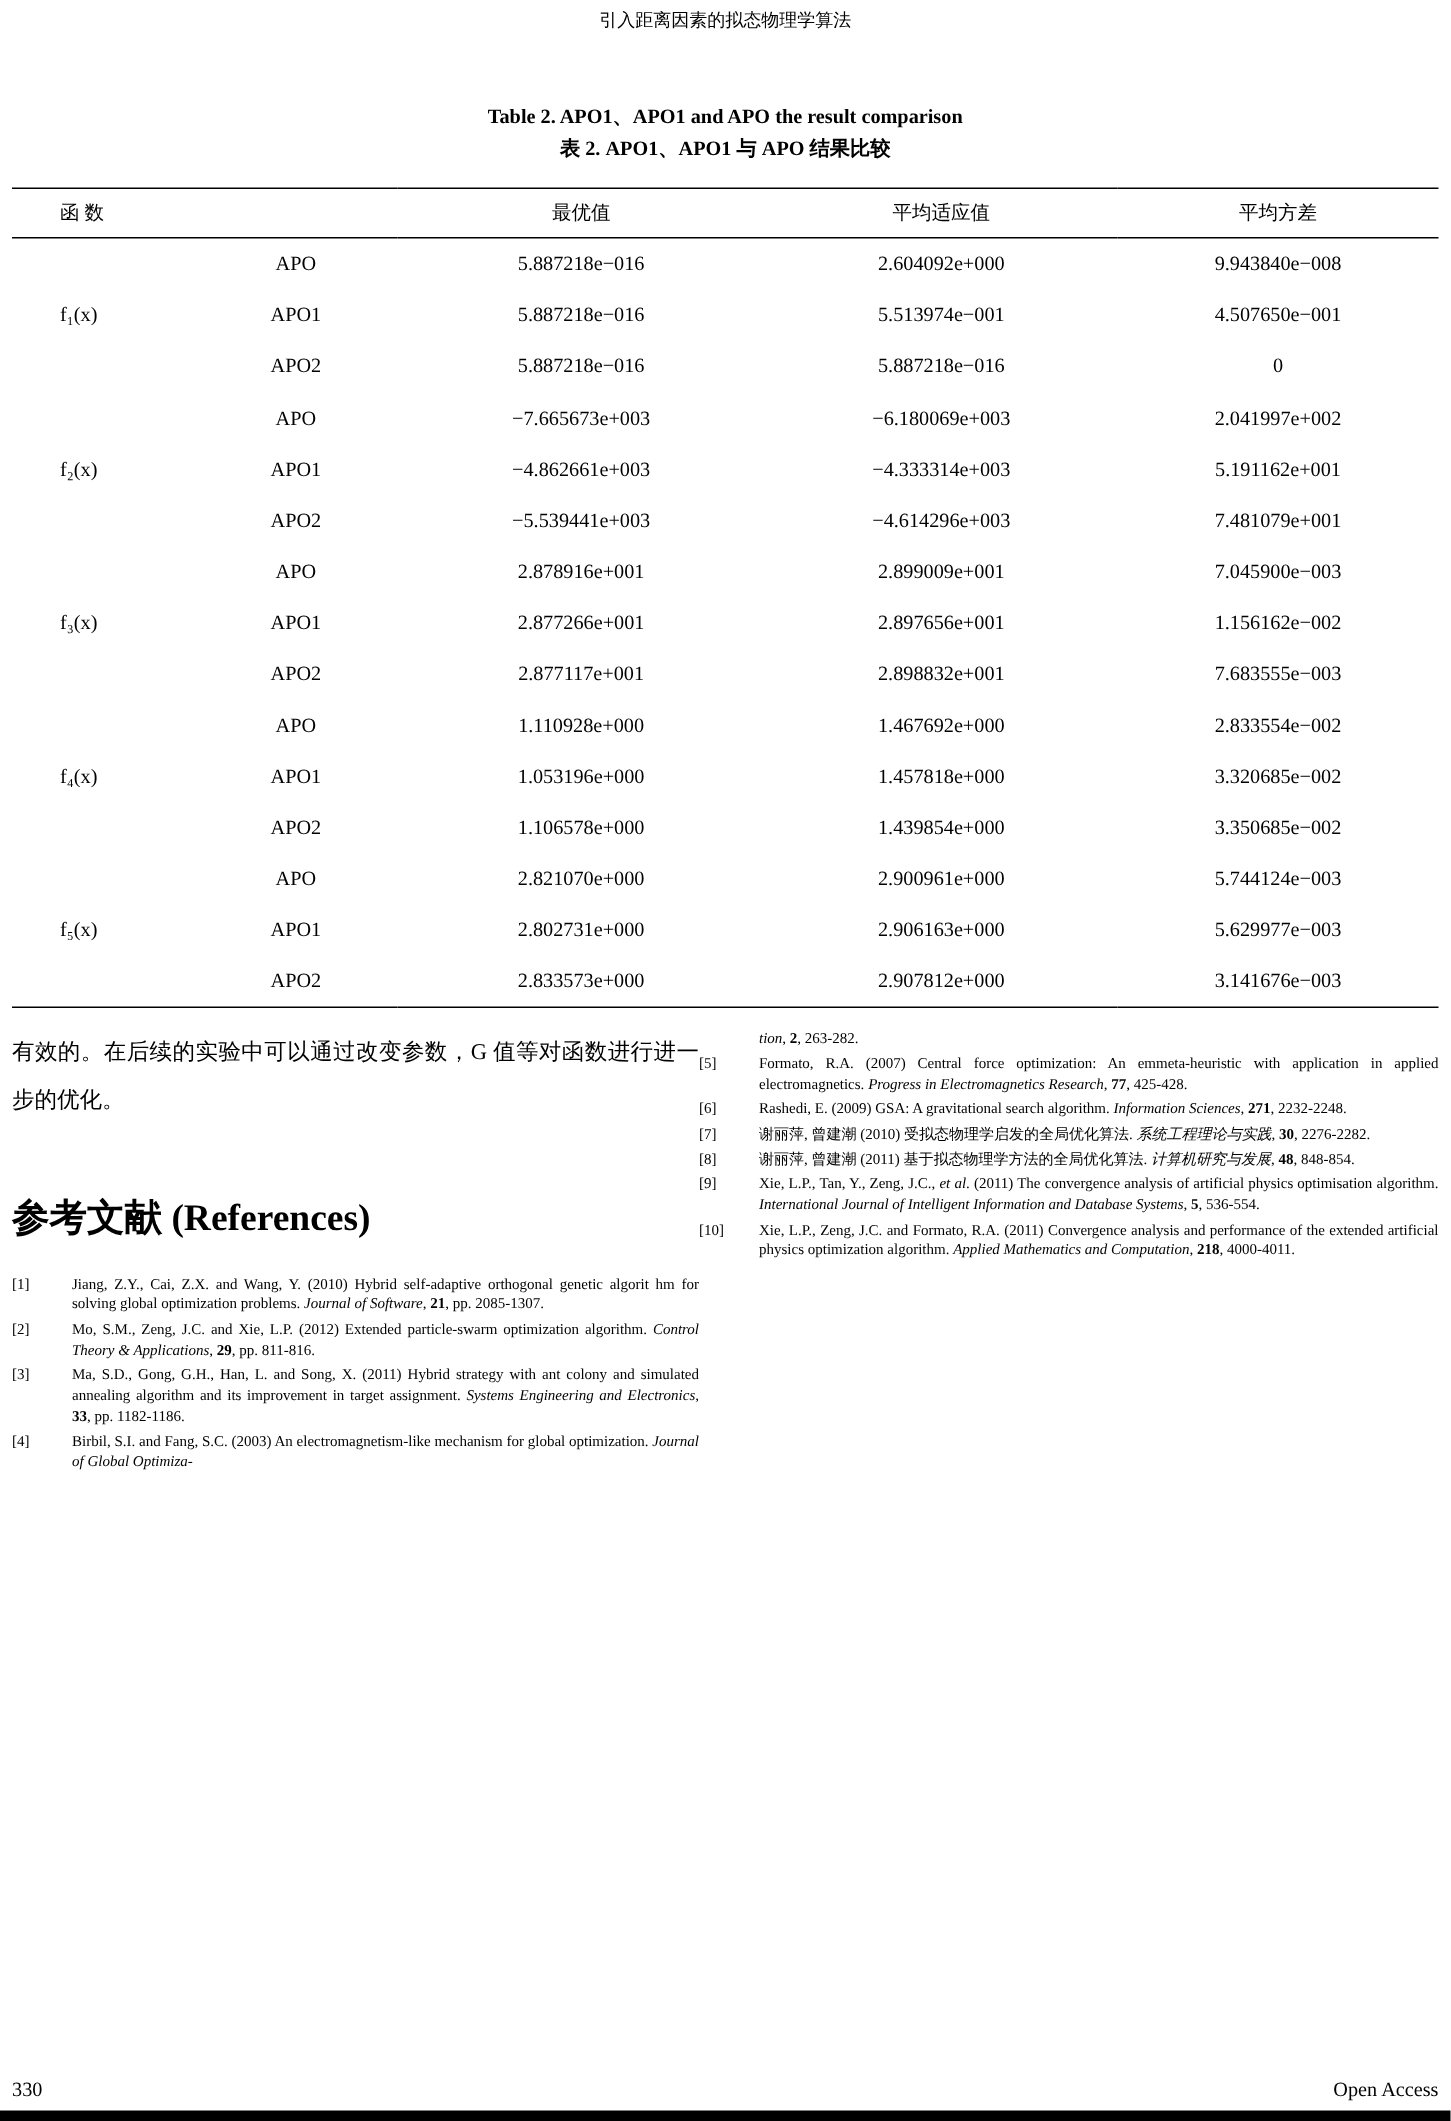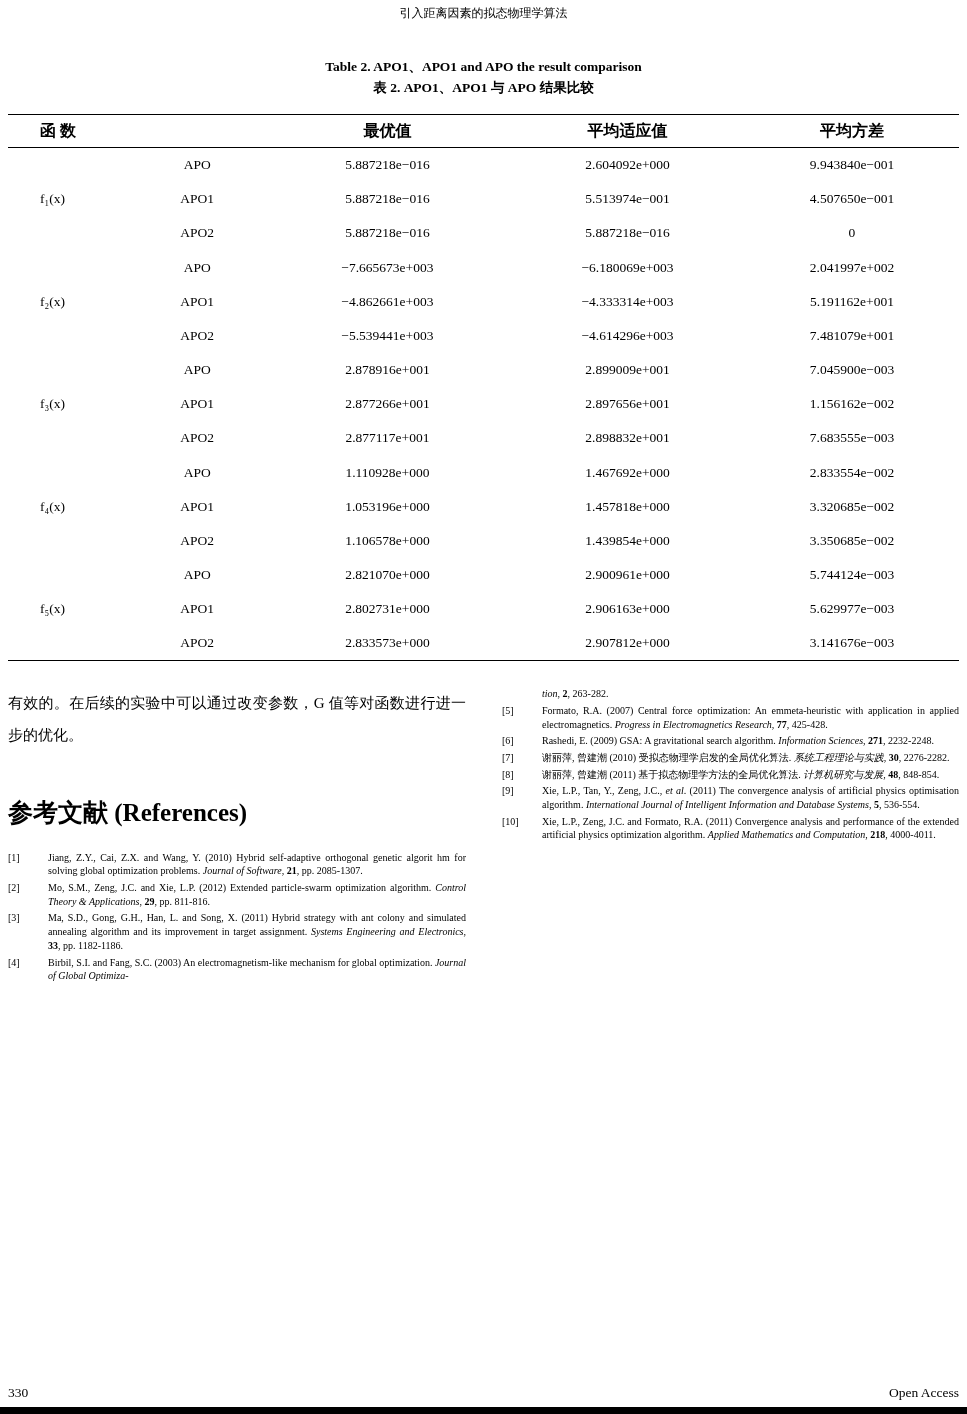--- a/index.html
+++ b/index.html
@@ -8,40 +8,40 @@
     width: 967px; height: 1414px;
     background: #ffffff; color: #000000;
     font-family: "Liberation Serif", "DejaVu Serif", serif;
     position: relative; overflow: hidden;
   }
   .page { width: 100%; height: 100%; padding: 6px 8px 0 8px; position: relative; }
 
   .running-title { text-align: center; font-size: 12px; line-height: 1.3; }
 
   .caption { text-align: center; font-weight: bold; font-size: 13.5px; line-height: 1.4; }
-  .caption-en { margin-top: 36px; }
+  .caption-en { margin-top: 47px; }
   .caption-zh { margin-top: 3px; }
 
   table.results-table {
     width: 100%; border-collapse: collapse; margin-top: 16px;
     border-top: 1.5px solid #000; border-bottom: 1.2px solid #000;
   }
   table.results-table thead th {
     border-bottom: 1px solid #000;
-    font-weight: bold; font-size: 16px; height: 33px;
+    font-weight: normal; font-size: 13px; height: 33px;
     text-align: center; padding: 0;
   }
   table.results-table thead th.fn-col { text-align: left; padding-left: 32px; }
   table.results-table tbody td {
     height: 34.2px; font-size: 13.5px; text-align: center; padding: 0;
   }
   td.fn-cell { text-align: left !important; padding-left: 32px !important; vertical-align: middle; }
   td.algo-cell { text-align: center; }
 
-  .two-col { display: flex; gap: 36px; margin-top: 26px; }
+  .two-col { display: flex; margin-top: 14px; }
   .col-left { flex: 0 0 458px; width: 458px; }
   .col-right { flex: 1; }
 
   .body-par {
     margin: 0; font-size: 15px; line-height: 2.15; text-align: justify;
   }
 
   .ref-heading { font-size: 25px; font-weight: bold; margin: 44px 0 22px 0; }
 
   .ref-list { font-size: 10px; line-height: 1.37; }
@@ -85,21 +85,21 @@
         <th>平均适应值</th>
         <th>平均方差</th>
       </tr>
     </thead>
     <tbody>
         <tr>
           <td rowspan="3" class="fn-cell">f₁(x)</td>
           <td class="algo-cell">APO</td>
           <td class="num-cell">5.887218e−016</td>
           <td class="num-cell">2.604092e+000</td>
-          <td class="num-cell">9.943840e−001</td>
+          <td class="num-cell">9.943840e−008</td>
         </tr>
         <tr>
           <td class="algo-cell">APO1</td>
           <td class="num-cell">5.887218e−016</td>
           <td class="num-cell">5.513974e−001</td>
           <td class="num-cell">4.507650e−001</td>
         </tr>
         <tr>
           <td class="algo-cell">APO2</td>
           <td class="num-cell">5.887218e−016</td>

